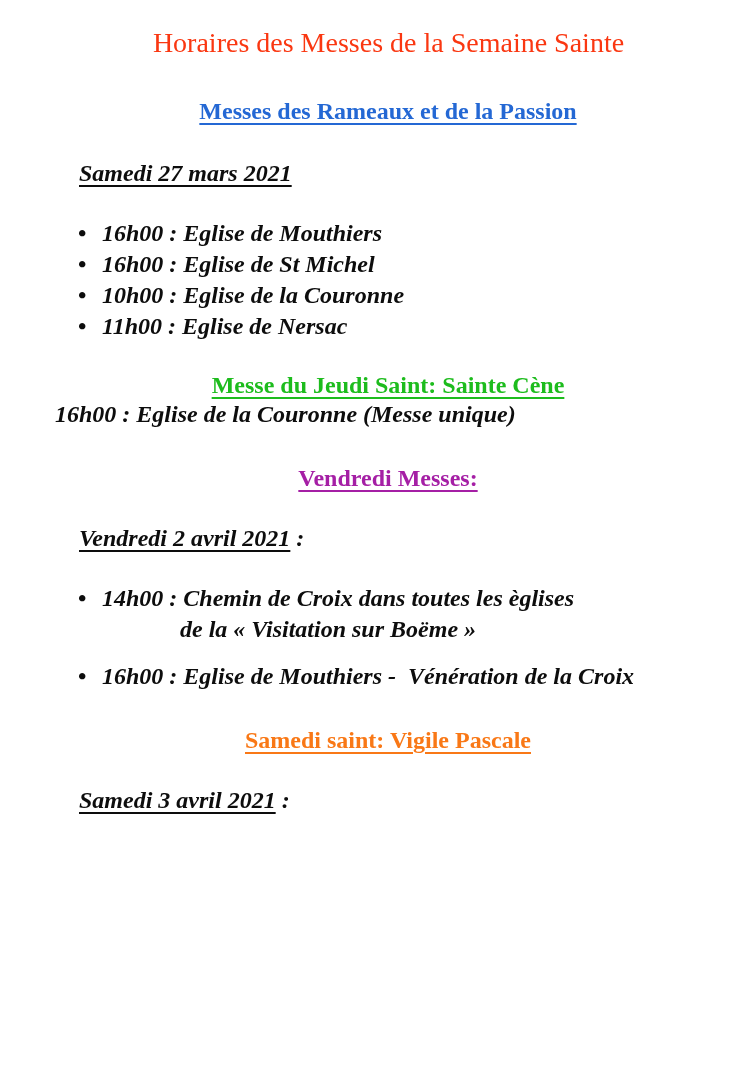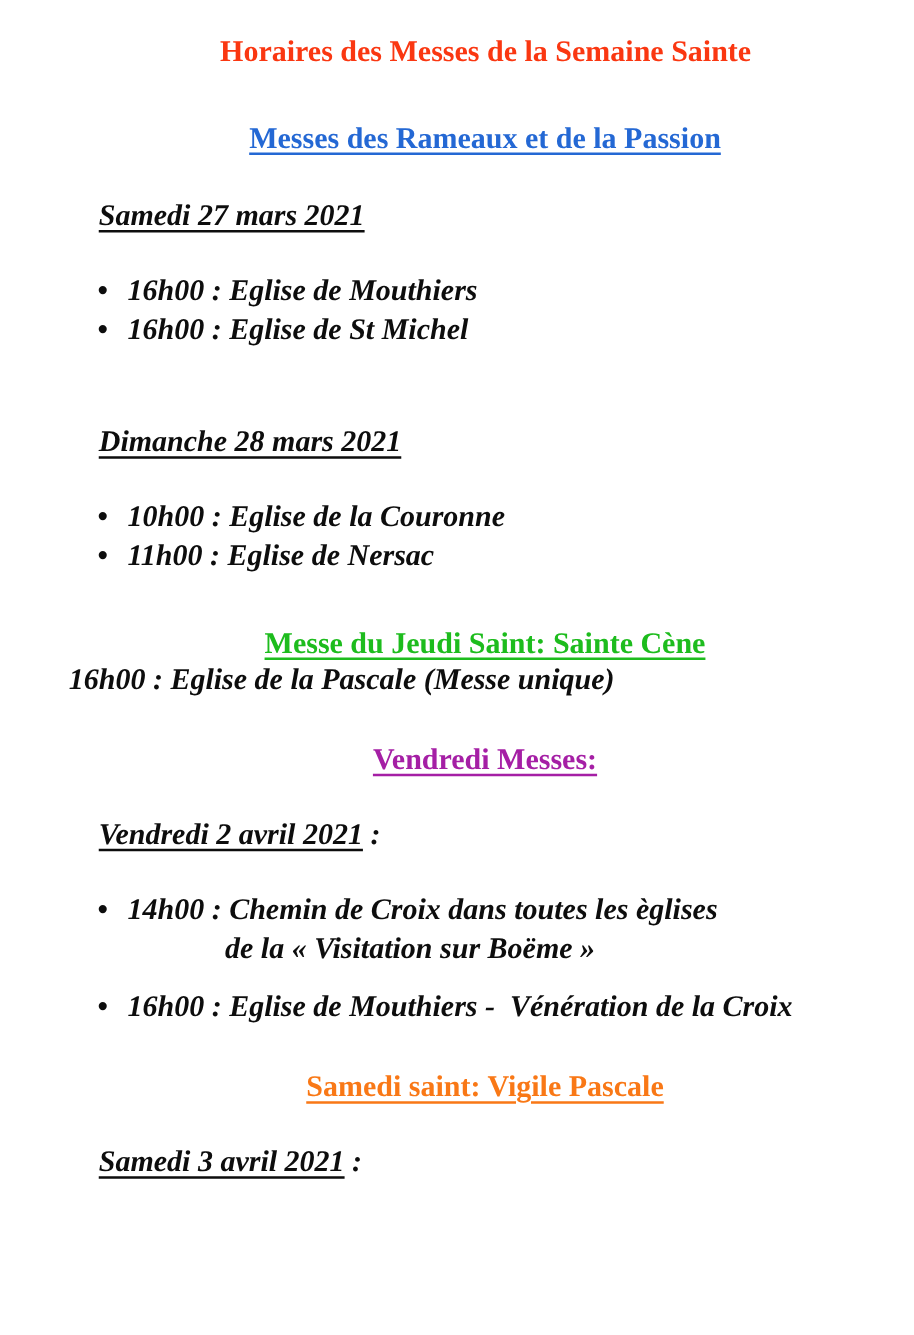--- a/index.html
+++ b/index.html
@@ -5,22 +5,22 @@
   html,body { margin:0; padding:0; background:#ffffff; }
   body {
     width:731px; height:1068px; overflow:hidden;
     font-family:"Liberation Serif","DejaVu Serif",serif;
     color:#0d0d0d;
   }
   .page { position:relative; width:731px; height:1068px; background:#ffffff; }
 
   .title {
     padding-top:26px; padding-left:46px;
-    text-align:center; font-weight:700;
-    font-size:24px; line-height:33px;
+    text-align:center; font-weight:400;
+    font-size:28px; line-height:33px;
   }
 
   .heading {
     padding-left:45px; text-align:center;
     font-weight:700; font-size:24px; line-height:30px;
   }
   .u { text-decoration:underline; text-decoration-thickness:2px; text-underline-offset:4px; }
 
   .date {
     margin-left:55px; font-weight:700; font-style:italic;
@@ -41,21 +41,21 @@
     font-size:24px; line-height:30px; white-space:pre-wrap;
   }
   .plain {
     margin-left:55px; font-weight:700; font-style:italic;
     font-size:24px; line-height:29px; white-space:pre-wrap;
   }
 
   .mt-rameaux   { margin-top:37px; }
   .mt-date-sm   { margin-top:2px;  }
   .mt-group     { margin-top:29px; }
-  .mt-jeudi-h   { margin-top:39px; }
+  .mt-jeudi-h   { margin-top:28px; }
   .mt-jeudi-d   { margin-top:5px;  margin-left:60px; }
   .mt-vendredi  { margin-top:34px; }
   .mt-b16       { margin-top:17px; }
   .mt-samedi    { margin-top:33px; }
 </style>
 </head>
 <body>
 
 <div class="page">
 
@@ -72,36 +72,33 @@
   </div>
   <div class="row">
     <span class="dot">•</span>
     <span class="li-text">16h00 : Eglise de Mouthiers</span>
   </div>
   <div class="row">
     <span class="dot">•</span>
     <span class="li-text">16h00 : Eglise de St Michel</span>
   </div>
 
-  <div class="date mt-group">
-    <span class="u">Dimanche 28 mars 2021</span>
-  </div>
   <div class="row">
     <span class="dot">•</span>
     <span class="li-text">10h00 : Eglise de la Couronne</span>
   </div>
   <div class="row">
     <span class="dot">•</span>
     <span class="li-text">11h00 : Eglise de Nersac</span>
   </div>
 
   <div class="heading mt-jeudi-h" style="color: rgb(29, 188, 29);">
     <span class="u">Messe du Jeudi Saint: Sainte Cène</span>
   </div>
-  <div class="plain">16h00 : Eglise de la Pascale (Messe unique)</div>
+  <div class="plain">16h00 : Eglise de la Couronne (Messe unique)</div>
 
   <div class="heading mt-vendredi" style="color: rgb(165, 31, 165);">
     <span class="u">Vendredi Messes:</span>
   </div>
   <div class="date">
     <span class="u">Vendredi 2 avril 2021</span><span class="suffix"> :</span>
   </div>
   <div class="row">
     <span class="dot">•</span>
     <span class="li-text">14h00 : Chemin de Croix dans toutes les èglises</span>

